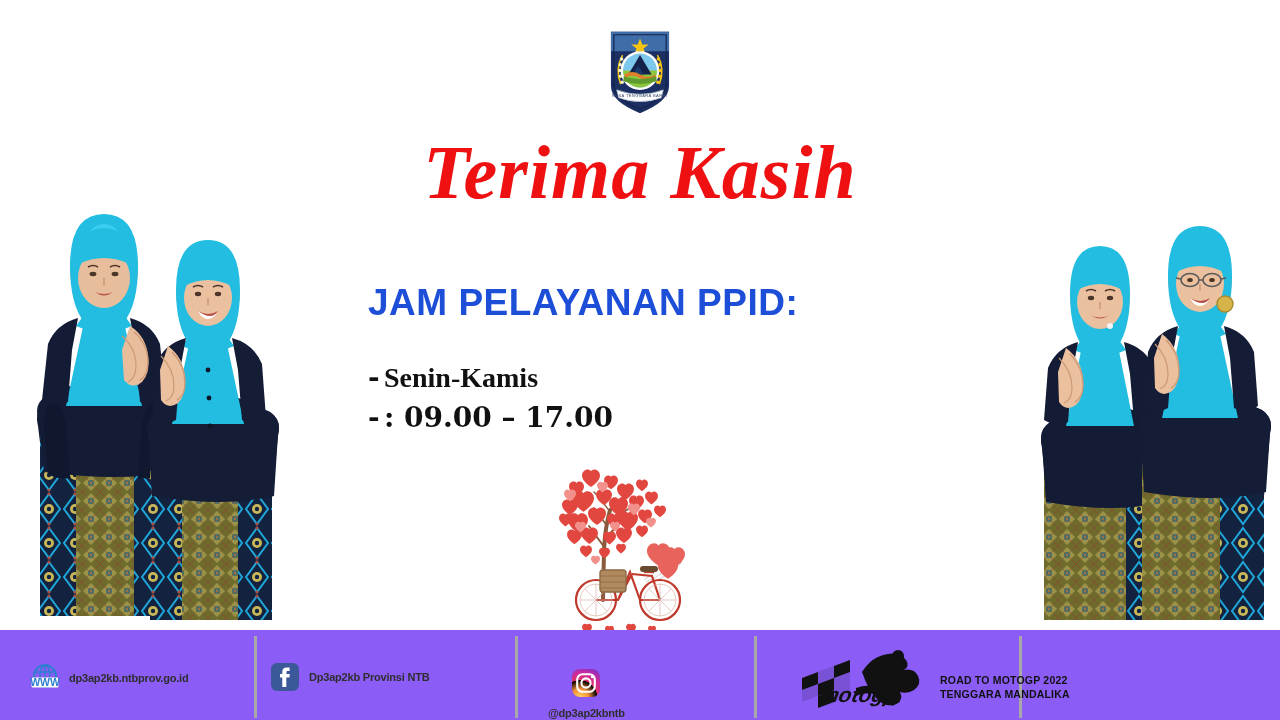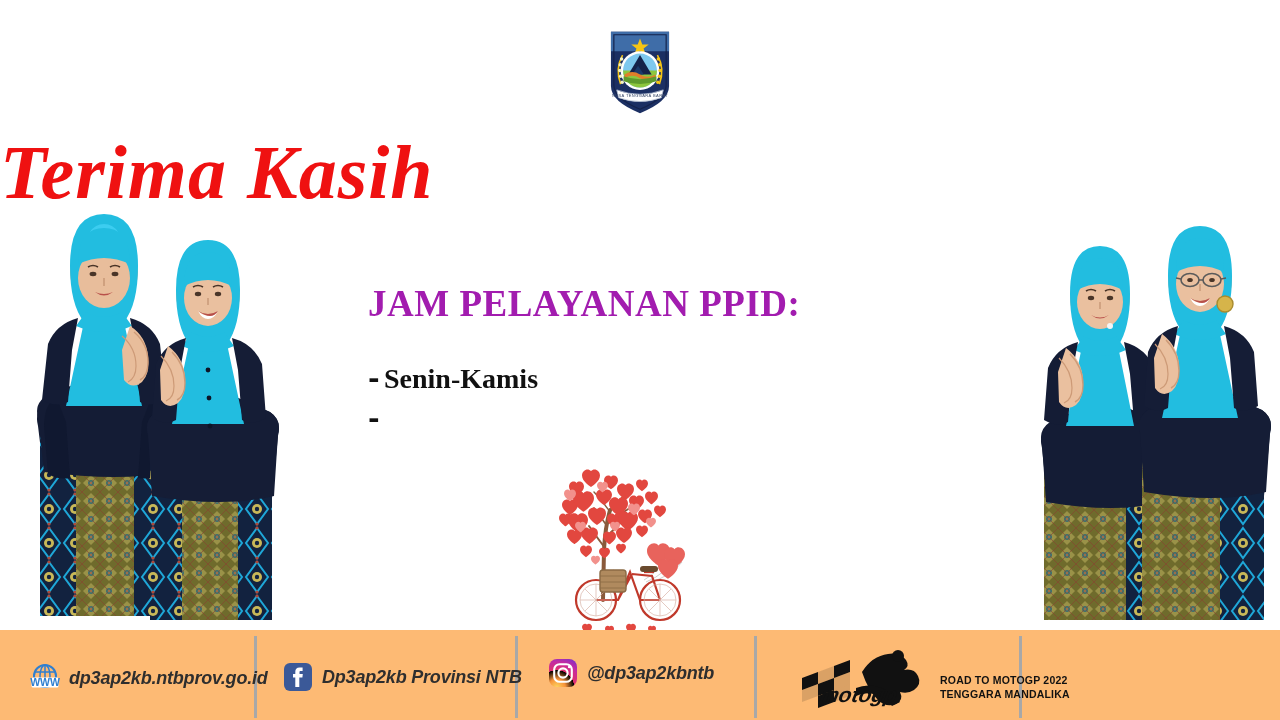--- a/index.html
+++ b/index.html
@@ -9,31 +9,31 @@
     font-family:"Liberation Sans",sans-serif;
   }
   .poster{position:relative;width:1280px;height:720px;background:#ffffff;}
 
   
   .emblem-wrap{position:absolute;left:570px;top:26px;width:140px;height:92px;}
   .emblem{width:100%;height:100%;display:block;}
 
   
   .title{
-    position:absolute;left:0;top:133px;width:1280px;text-align:left;
+    position:absolute;left:0;top:133px;width:1280px;text-align:center;
     font-family:"Liberation Serif","DejaVu Serif",serif;
     font-style:italic;font-weight:700;font-size:76px;letter-spacing:1px;
     color:#ef1111;line-height:1.05;white-space:nowrap;
   }
 
   
   .hours-block{position:absolute;left:368px;top:282px;width:560px;}
   .headline{
-    font-family:Liberation Serif, serif;
-    font-weight:700;font-size:37px;color:#a21caf;letter-spacing:.5px;
+    font-family:Liberation Sans, sans-serif;
+    font-weight:700;font-size:37px;color:#1d4ed8;letter-spacing:.5px;
     margin:0 0 34px 0;white-space:nowrap;
   }
   .hour-row{
     font-family:"DejaVu Serif","Liberation Serif",serif;
     font-weight:700;font-size:28px;color:#111111;
     white-space:nowrap;line-height:1.42;display:flex;
   }
   .hour-row .dash{width:16px;flex:none;}
   .hour-row .day{width:218px;flex:none;font-family:Liberation Serif, serif;}
   .hour-row .time{flex:none;}
@@ -42,32 +42,32 @@
   .tree-wrap{position:absolute;left:548px;top:452px;width:180px;height:178px;}
   .tree{width:100%;height:100%;display:block;}
 
   
   .photo{position:absolute;top:186px;height:450px;}
   .photo svg{display:block;width:100%;height:100%;}
   .photo-left{left:10px;width:278px;}
   .photo-right{left:1022px;width:256px;}
 
   
-  .footer{position:absolute;left:0;top:630px;width:1280px;height:90px;background:#fdba74;}
+  .footer{position:absolute;left:0;top:630px;width:1280px;height:90px;background:#8b5cf6;}
   .divider{position:absolute;top:6px;width:3px;height:82px;background:#a8a8a8;}
   .d1{left:254px;} .d2{left:515px;} .d3{left:754px;} .d4{left:1019px;}
 
   .f-item{position:absolute;display:flex;align-items:center;gap:9px;}
   .f-web{left:30px;top:33px;}
-  .f-fb{left:283px;top:32px;}
-  .f-ig{left:548px;top:28px;}
+  .f-fb{left:270px;top:32px;}
+  .f-ig{left:548px;top:38px;flex-direction:column;}
   .f-motogp{left:800px;top:20px;}
   .f-label{
-    font-size:18px;font-weight:700;color:#2e2e2e;white-space:nowrap;
-    font-family:"Liberation Sans",sans-serif;letter-spacing:-.2px;font-style:italic;
+    font-size:11px;font-weight:700;color:#2e2e2e;white-space:nowrap;
+    font-family:"Liberation Sans",sans-serif;letter-spacing:-.2px;
   }
   .ico{flex:none;display:block;}
 
   .motogp-row{display:flex;align-items:center;gap:8px;}
   .motogp-tag{
     display:flex;flex-direction:column;justify-content:space-between;
     font-family:"Liberation Sans",sans-serif;font-weight:700;
     font-size:10.5px;color:#111;line-height:1.35;letter-spacing:.2px;
     white-space:nowrap;padding-top:16px;
   }
@@ -118,20 +118,21 @@
   <div class="hours-block">
     <div class="headline">JAM PELAYANAN PPID:</div>
 
     <div class="hour-row">
       <span class="dash">-</span>
       <span class="day">Senin-Kamis</span>
     </div>
 
     <div class="hour-row">
       <span class="dash">-</span>
+      <span class="time">: 09.00 – 17.00</span>
     </div>
   </div>
 
   <div class="tree-wrap">
     <svg class="tree" viewBox="0 0 180 178">
       <defs>
         <g id="hv">
           <path d="M0 3 C0 0 -3.4 -1.4 -5 .6 C-6.6 -1.4 -10 0 -10 3 C-10 6.4 -5 9.4 -5 9.4 C-5 9.4 0 6.4 0 3 Z"></path>
         </g>
       </defs>

